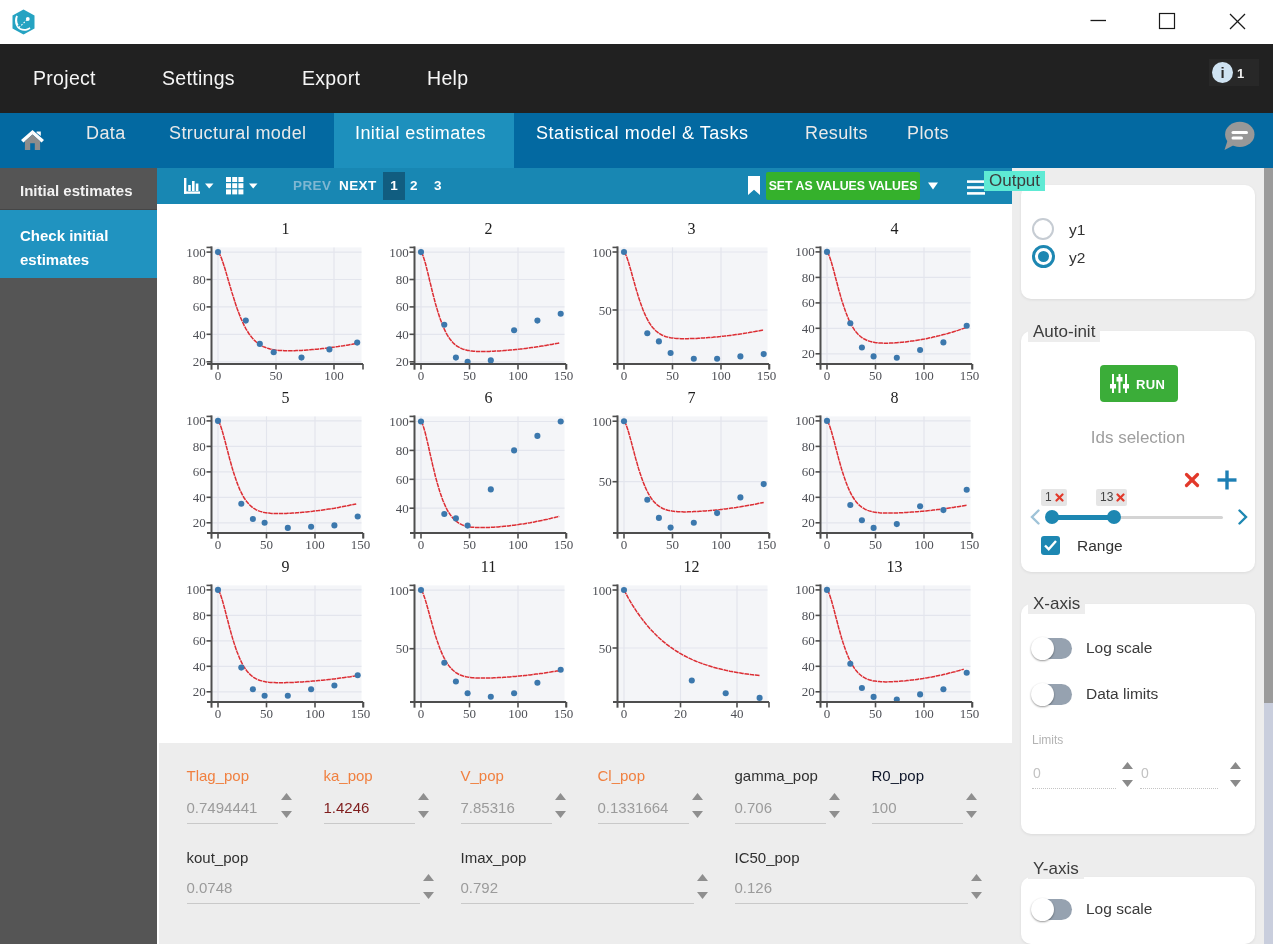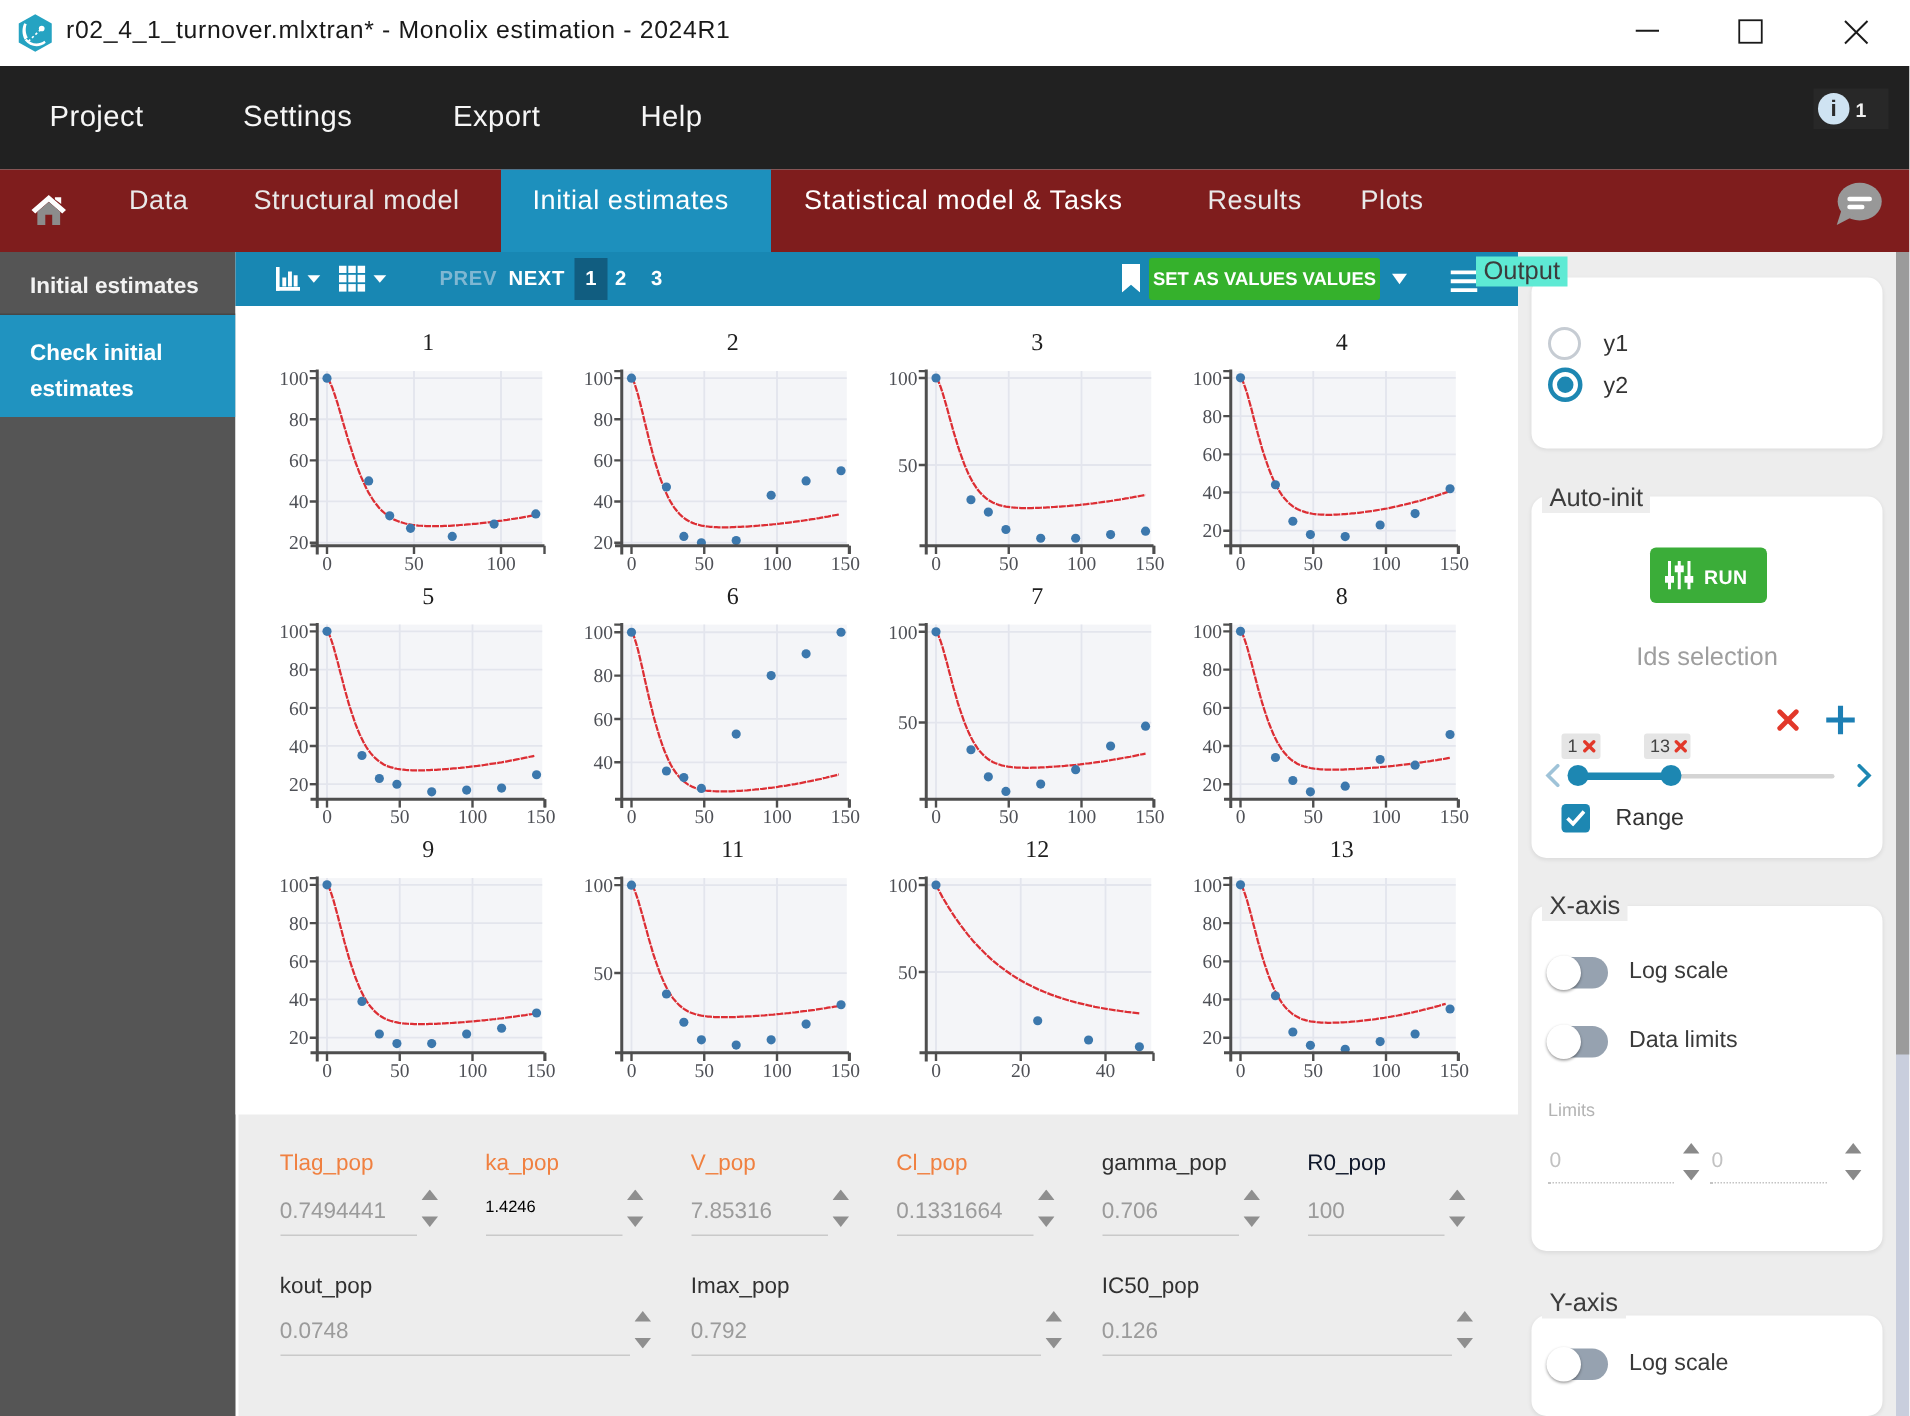--- a/index.html
+++ b/index.html
@@ -10,40 +10,39 @@
 <div class="abs" style="left:0;top:0;width:1273px;height:44px;background:#ffffff">
   <svg class="abs" style="left:11px;top:9px" width="25" height="26" viewBox="0 0 25 26">
     <polygon points="12.5,0.5 23.5,6.6 23.5,19.4 12.5,25.5 1.5,19.4 1.5,6.6" fill="#25a3c2"></polygon>
     <path d="M5.2,6.5 C3.6,9.5 3.5,14 5.5,17.5 L7.5,16 C5.8,13 5.9,9.5 6.8,7.2 Z" fill="#fff"></path>
     <path d="M5.5,17.8 C9,22.5 15.5,23 19.5,19.5 L18.6,18.2 C15,21 9.5,20.5 6.8,16.8 Z" fill="#fff"></path>
     <circle cx="16.8" cy="10" r="1.9" fill="#fff"></circle>
     <g stroke="#fff" stroke-width="1.1" stroke-dasharray="1.6 1.6">
         <line x1="8" y1="18.5" x2="15.6" y2="11.2"></line>
       </g>
   </svg>
-  <div class="abs" style="left:44px;top:11px;font-size:16.5px;letter-spacing:.45px;color:#191919">r02_4_1_turnover.mlxtran* - Monolix estimation - 2024R1</div>
   <svg class="abs" style="left:1089px;top:11px" width="170" height="22" viewBox="0 0 170 22">
     <line x1="1.5" y1="9.5" x2="17" y2="9.5" stroke="#1a1a1a" stroke-width="1.3"></line>
     <rect x="70.5" y="2.5" width="15" height="15" fill="none" stroke="#1a1a1a" stroke-width="1.2"></rect>
     <line x1="141" y1="3" x2="156" y2="18" stroke="#1a1a1a" stroke-width="1.3"></line>
     <line x1="156" y1="3" x2="141" y2="18" stroke="#1a1a1a" stroke-width="1.3"></line>
   </svg>
 </div>
 
 <div class="abs" style="left:0;top:44px;width:1273px;height:69px;background:#212121;color:#f6f6f6">
   <div class="abs" style="left:33px;top:22.5px;font-size:19.5px;letter-spacing:.3px">Project</div>
   <div class="abs" style="left:162px;top:22.5px;font-size:19.5px;letter-spacing:.3px">Settings</div>
   <div class="abs" style="left:302px;top:22.5px;font-size:19.5px;letter-spacing:.3px">Export</div>
   <div class="abs" style="left:427px;top:22.5px;font-size:19.5px;letter-spacing:.3px">Help</div>
   <div class="abs" style="left:1209px;top:15px;width:50px;height:27px;background:#282828"></div>
   <div class="abs" style="left:1212px;top:17.5px;width:21px;height:21px;border-radius:50%;background:#cfe3f2;color:#2b2b2b;font-size:15px;font-weight:bold;text-align:center;line-height:21px">i</div>
   <div class="abs" style="left:1237px;top:22px;font-size:13px;font-weight:bold;color:#f0f0f0">1</div>
 </div>
 
-<div class="abs" style="left:0;top:113px;width:1273px;height:55px;background:#7f1d1d;color:#e9e9e9">
+<div class="abs" style="left:0;top:113px;width:1273px;height:55px;background:#0369a1;color:#e9e9e9">
   <svg class="abs" style="left:20px;top:15px" width="25" height="24" viewBox="0 0 25 24">
     <path d="M12.5,2 L24,12 L21.5,14.4 L12.5,6.5 L3.5,14.4 L1,12 Z" fill="#fdfdfd"></path>
     <path d="M16.6,3.5 L20.8,3.5 L20.8,8 L16.6,4.8 Z" fill="#fdfdfd"></path>
     <path d="M4.9,13.2 L12.5,6.6 L20.1,13.2 L20.1,22 L14.8,22 L14.8,15.2 L10.2,15.2 L10.2,22 L4.9,22 Z" fill="#8c8c8c"></path>
   </svg>
   <div class="abs" style="left:86px;top:10px;font-size:18px;letter-spacing:.4px">Data</div>
   <div class="abs" style="left:169px;top:10px;font-size:18px;letter-spacing:.4px">Structural model</div>
   <div class="abs" style="left:334px;top:0;width:180px;height:55px;background:#1d90bd"></div>
   <div class="abs" style="left:355px;top:10px;font-size:18px;letter-spacing:.4px;color:#fff">Initial estimates</div>
   <div class="abs" style="left:536px;top:10px;font-size:18px;letter-spacing:.55px;font-weight:normal;color:#fff">Statistical model &amp; Tasks</div>
@@ -604,21 +603,21 @@
   </div>
 <div class="abs" style="left:159px;top:743px;width:853px;height:233px;background:#ededed">
   <div class="abs" style="left:27.5px;top:24px;font-size:15px;color:#f08040">Tlag_pop</div>
   <div class="abs" style="left:27.5px;top:56px;font-size:15px;color:#9b9b9b">0.7494441</div>
   <div class="abs" style="left:27.5px;top:80px;width:91px;height:1px;background:#c9c9c9"></div>
   <svg class="abs" style="left:121.5px;top:50px" width="11" height="25" viewBox="0 0 11 25">
       <polygon points="5.5,0 11,7 0,7" fill="#8f8f8f"></polygon>
       <polygon points="5.5,25 11,18 0,18" fill="#8f8f8f"></polygon>
     </svg>
   <div class="abs" style="left:164.5px;top:24px;font-size:15px;color:#f08040">ka_pop</div>
-  <div class="abs" style="left:164.5px;top:56px;font-size:11px;color:#000000">1.4246</div>
+  <div class="abs" style="left:164.5px;top:56px;font-size:15px;color:#7f1d1d">1.4246</div>
   <div class="abs" style="left:164.5px;top:80px;width:91px;height:1px;background:#c9c9c9"></div>
   <svg class="abs" style="left:258.5px;top:50px" width="11" height="25" viewBox="0 0 11 25">
       <polygon points="5.5,0 11,7 0,7" fill="#8f8f8f"></polygon>
       <polygon points="5.5,25 11,18 0,18" fill="#8f8f8f"></polygon>
     </svg>
   <div class="abs" style="left:301.5px;top:24px;font-size:15px;color:#f08040">V_pop</div>
   <div class="abs" style="left:301.5px;top:56px;font-size:15px;color:#9b9b9b">7.85316</div>
   <div class="abs" style="left:301.5px;top:80px;width:91px;height:1px;background:#c9c9c9"></div>
   <svg class="abs" style="left:395.5px;top:50px" width="11" height="25" viewBox="0 0 11 25">
       <polygon points="5.5,0 11,7 0,7" fill="#8f8f8f"></polygon>

